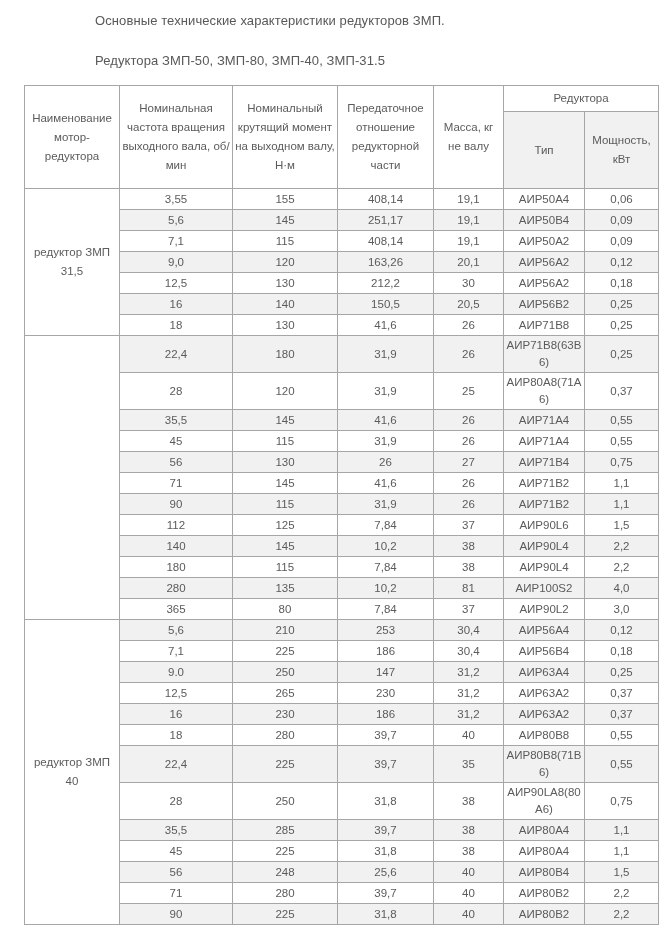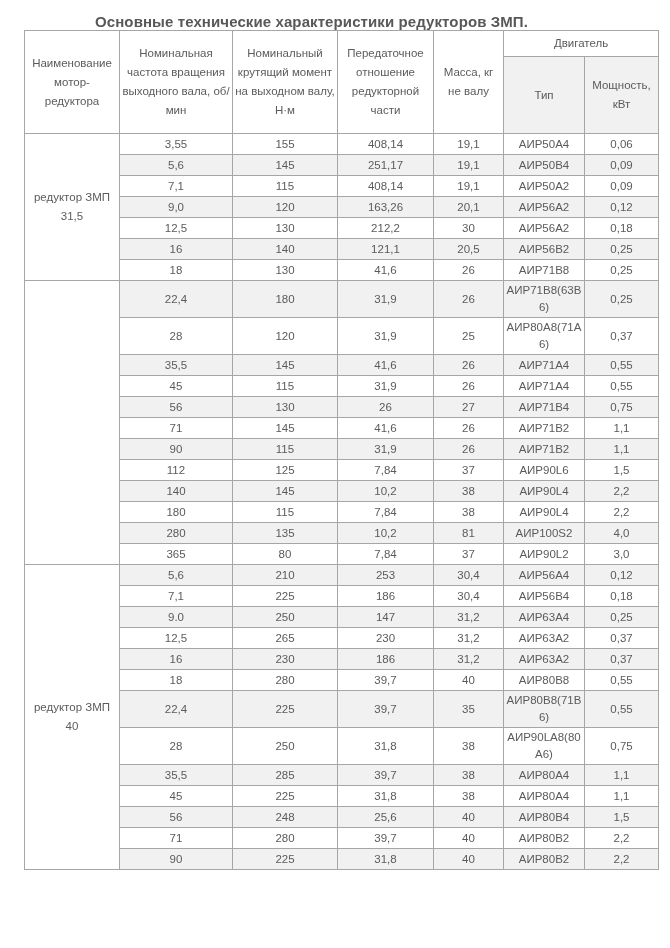--- a/index.html
+++ b/index.html
@@ -10,22 +10,22 @@
     font-family: "Liberation Sans", "DejaVu Sans", sans-serif;
   }
   .page {
     width: 670px;
     height: 948px;
     overflow: hidden;
     padding: 13px 0 0 24px;
   }
   .page-title, .page-subtitle {
     margin: 0 0 0 71px;
-    font-size: 15px;
-    font-weight: bold;
+    font-size: 13px;
+    font-weight: normal;
     color: #58585a;
     letter-spacing: 0.1px;
   }
   .page-subtitle { margin-top: 25px; margin-bottom: 17px; }
 
   table.specs {
     border-collapse: collapse;
     table-layout: fixed;
     width: 634px;
     color: #5b5b5d;
@@ -46,39 +46,40 @@
   tbody td { height: 21px; line-height: 17px; }
   tbody tr:nth-child(even) td:not(.label-cell) { background: #f1f1f1; }
   td.label-cell { background: #fafafa; line-height: 19px; border-radius: 9px; }
   td.type-cell { overflow-wrap: anywhere; word-break: break-all; padding: 4px 3px; }
 </style>
 </head>
 <body>
 
 <div class="page">
   <p class="page-title">Основные технические характеристики редукторов ЗМП.</p>
+  <p class="page-subtitle">Редуктора ЗМП-50, ЗМП-80, ЗМП-40, ЗМП-31.5</p>
 
   <table class="specs">
     <colgroup>
       <col style="width:95px">
       <col style="width:113px">
       <col style="width:105px">
       <col style="width:96px">
       <col style="width:70px">
       <col style="width:81px">
       <col style="width:74px">
     </colgroup>
     <thead>
       <tr class="motor-group-row">
         <th rowspan="2">Наименование мотор- редуктора</th>
         <th rowspan="2">Номинальная частота вращения выходного вала, об/ мин</th>
         <th rowspan="2">Номинальный крутящий момент на выходном валу, Н·м</th>
         <th rowspan="2">Передаточное отношение редукторной части</th>
         <th rowspan="2">Масса, кг не валу</th>
-        <th colspan="2" class="motor-group">Двигатель</th>
+        <th colspan="2" class="motor-group">Редуктора</th>
       </tr>
       <tr class="motor-sub-row">
         <th>Тип</th>
         <th>Мощность, кВт</th>
       </tr>
     </thead>
     <tbody>
         <tr>
           <td class="label-cell" rowspan="7">редуктор ЗМП 31,5</td>
           <td>3,55</td>
@@ -116,21 +117,21 @@
           <td>12,5</td>
           <td>130</td>
           <td>212,2</td>
           <td>30</td>
           <td class="type-cell">АИР56А2</td>
           <td>0,18</td>
         </tr>
         <tr>
           <td>16</td>
           <td>140</td>
-          <td>121,1</td>
+          <td>150,5</td>
           <td>20,5</td>
           <td class="type-cell">АИР56В2</td>
           <td>0,25</td>
         </tr>
         <tr>
           <td>18</td>
           <td>130</td>
           <td>41,6</td>
           <td>26</td>
           <td class="type-cell">АИР71В8</td>

